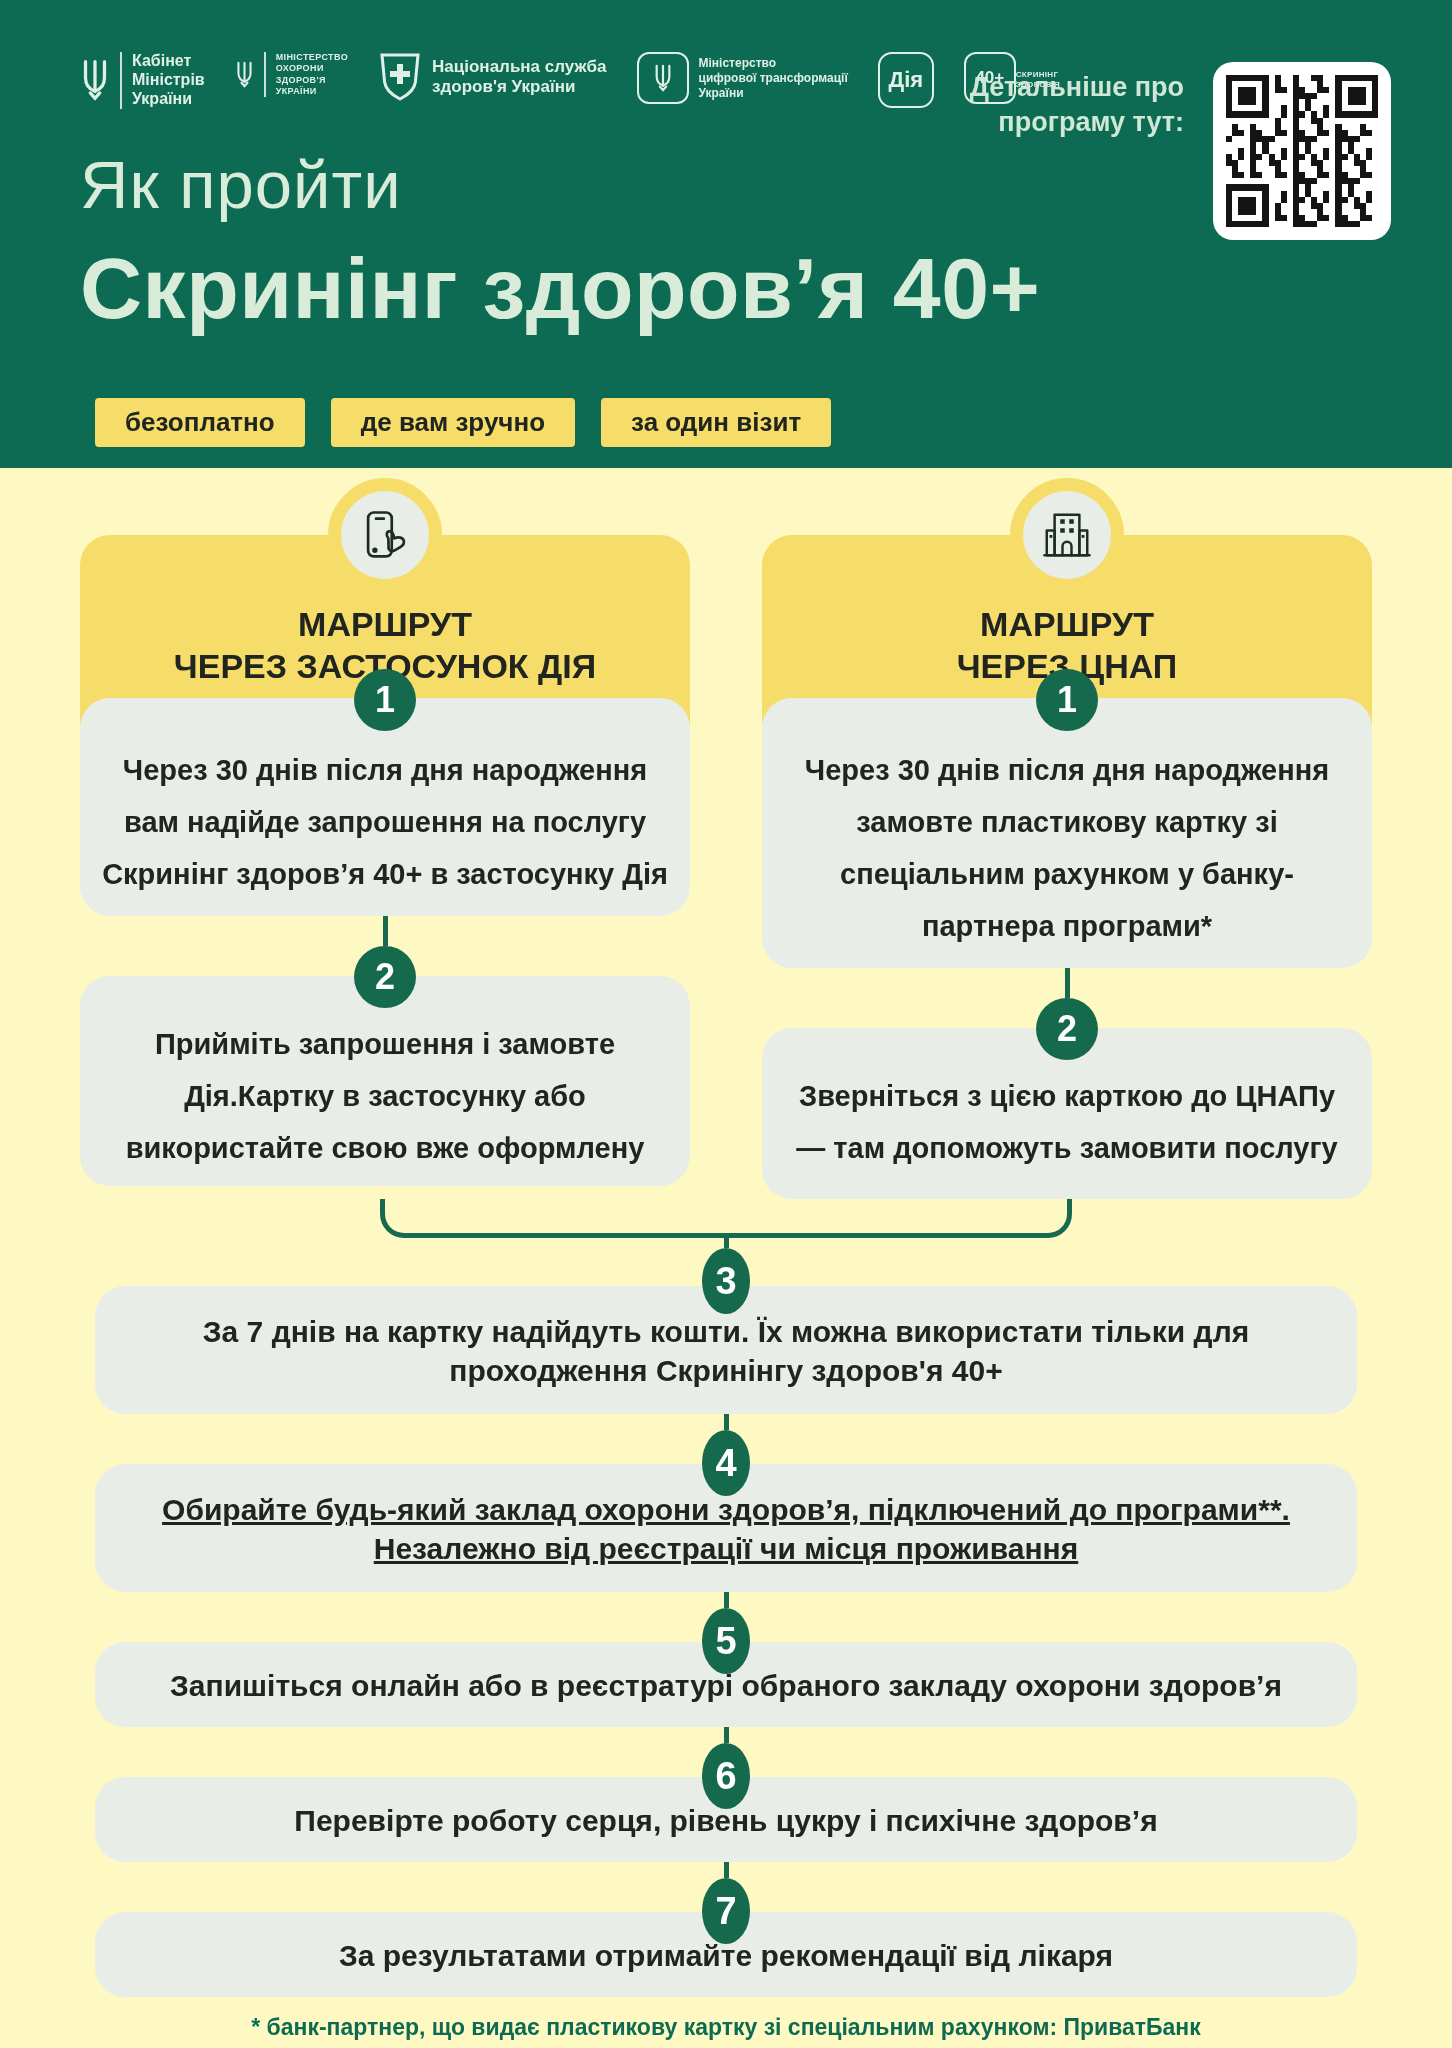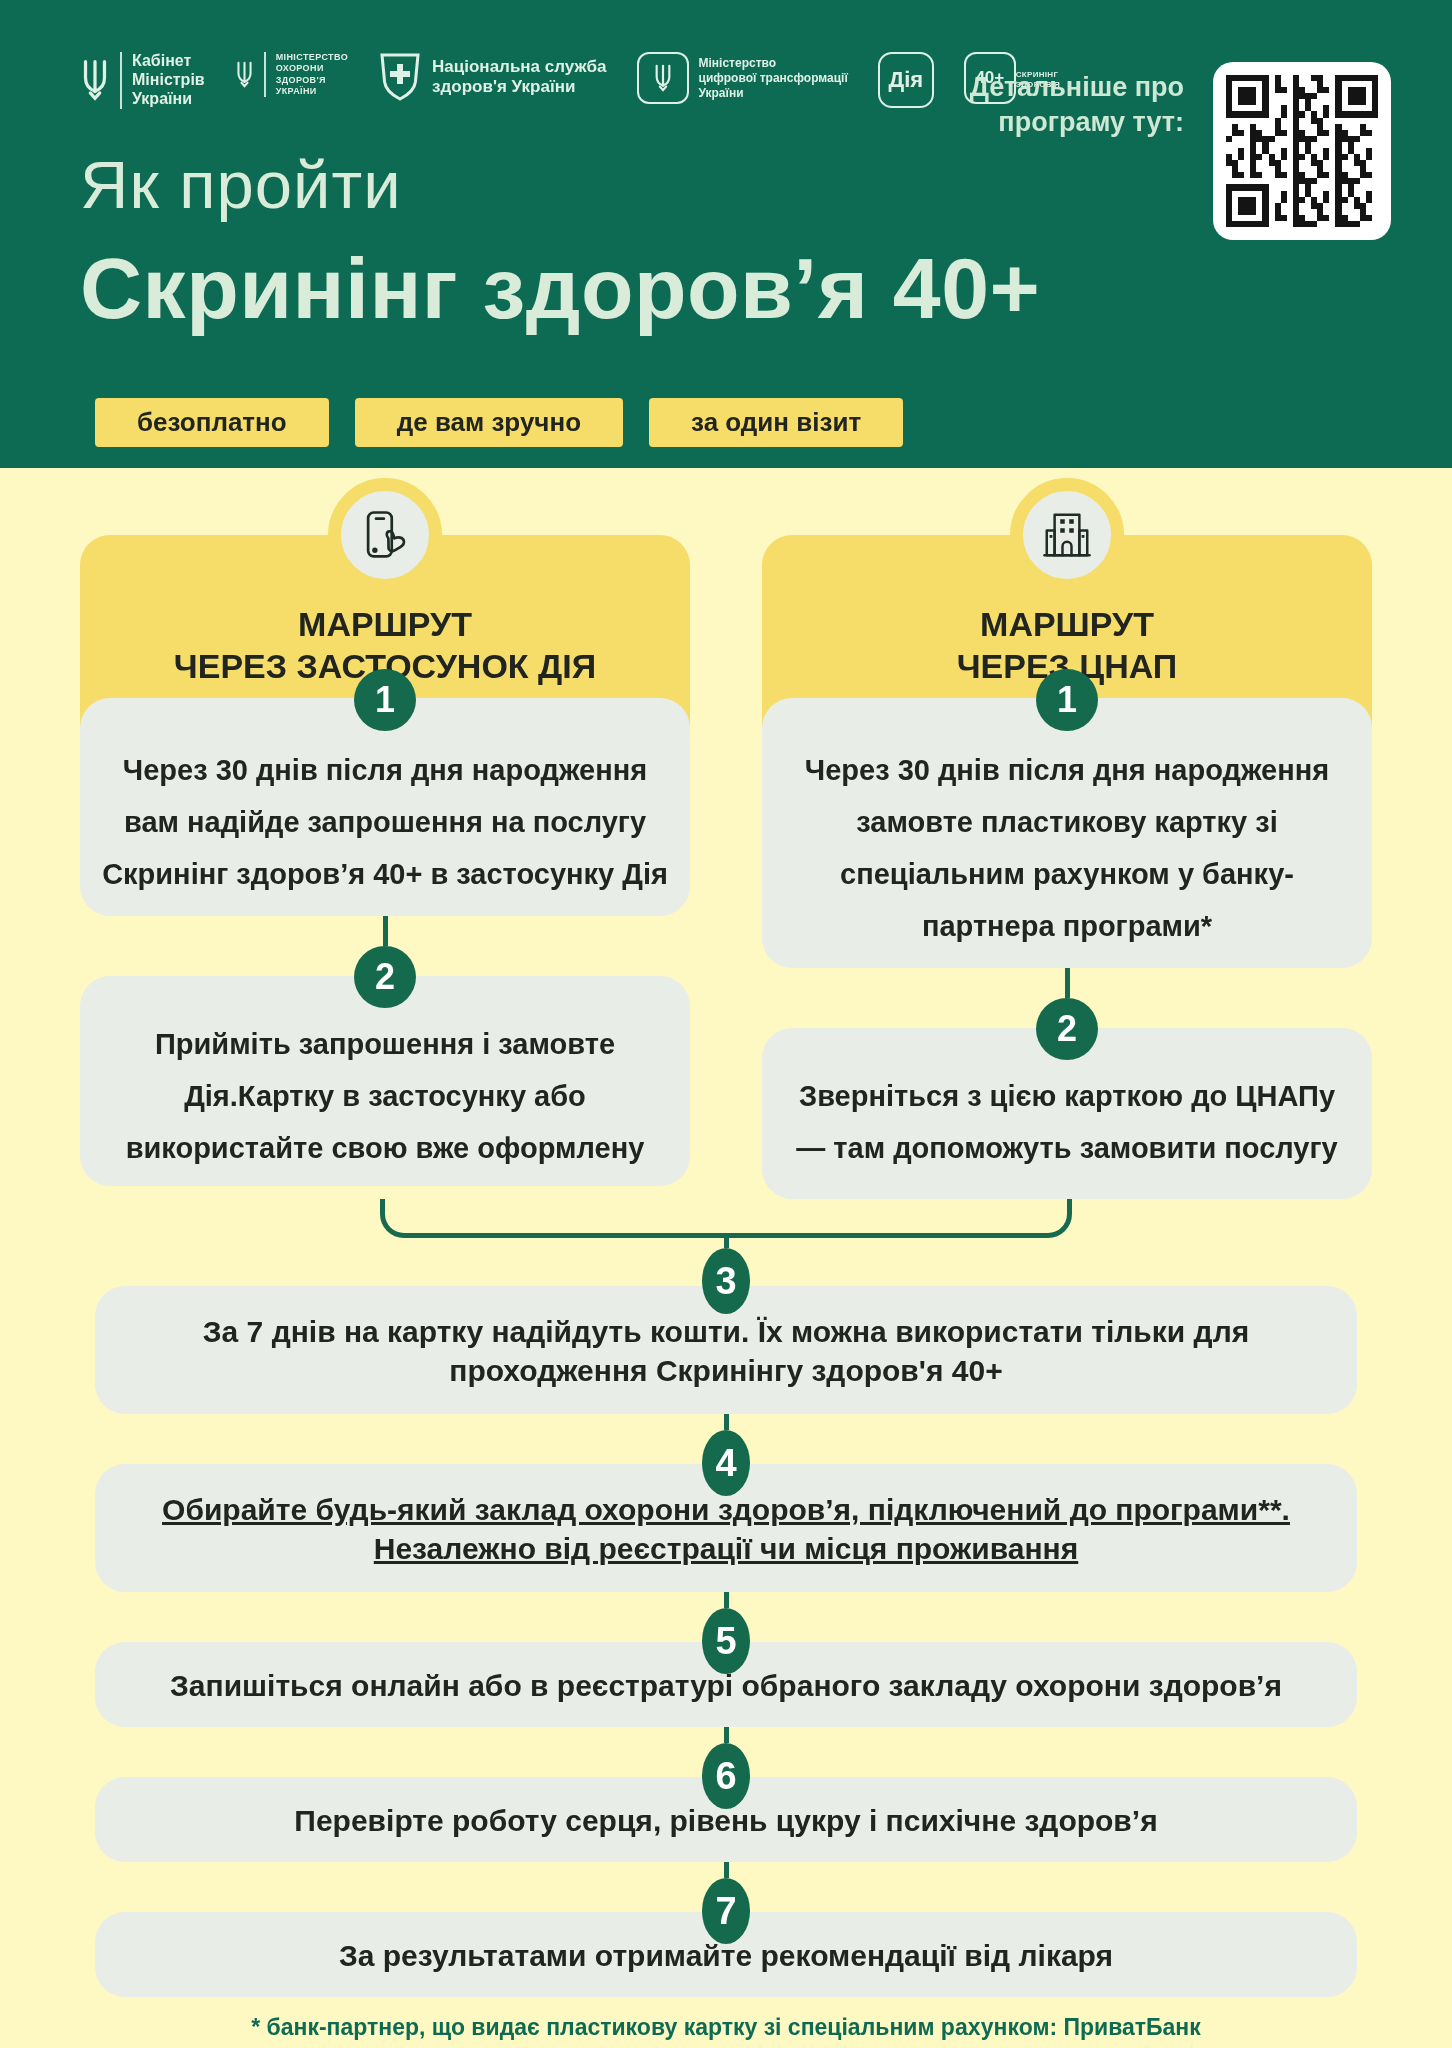--- a/index.html
+++ b/index.html
@@ -27,21 +27,21 @@
   .qr-box{position:absolute;top:62px;right:61px;width:178px;height:178px;background:#fff;
           border-radius:20px;padding:13px;box-sizing:border-box;}
   .qr-box svg{width:100%;height:100%;display:block;}
 
   .title{position:absolute;left:80px;top:146px;color:#d9ecd9;}
   .title .t1{font-size:67px;font-weight:400;letter-spacing:1px;}
   .title .t2{font-size:86px;font-weight:bold;margin-top:16px;letter-spacing:.5px;}
 
   .badges{position:absolute;left:95px;top:398px;display:flex;gap:26px;}
   .badge{background:var(--accent_yellow,#f6dc69);color:#21251f;font-size:26px;font-weight:bold;
-         padding:9px 42px;border-radius:4px;}
+         padding:9px 30px;border-radius:4px;}
 
   
   .columns{display:flex;gap:72px;padding:10px 80px 0 80px;}
   .column{flex:1;display:flex;flex-direction:column;align-items:center;}
   .icon-circle{width:88px;height:88px;border:13px solid var(--accent_yellow,#f6dc69);
                border-radius:50%;background:var(--box_light,#e9ede7);z-index:3;position:relative;
                display:flex;align-items:center;justify-content:center;}
   .yellow-box{margin-top:-57px;width:100%;box-sizing:border-box;background:var(--accent_yellow,#f6dc69);
               border-radius:30px;padding:68px 16px 98px 16px;z-index:1;position:relative;}
   .route-title{text-align:center;font-size:34px;font-weight:bold;line-height:1.24;color:#21251f;}

